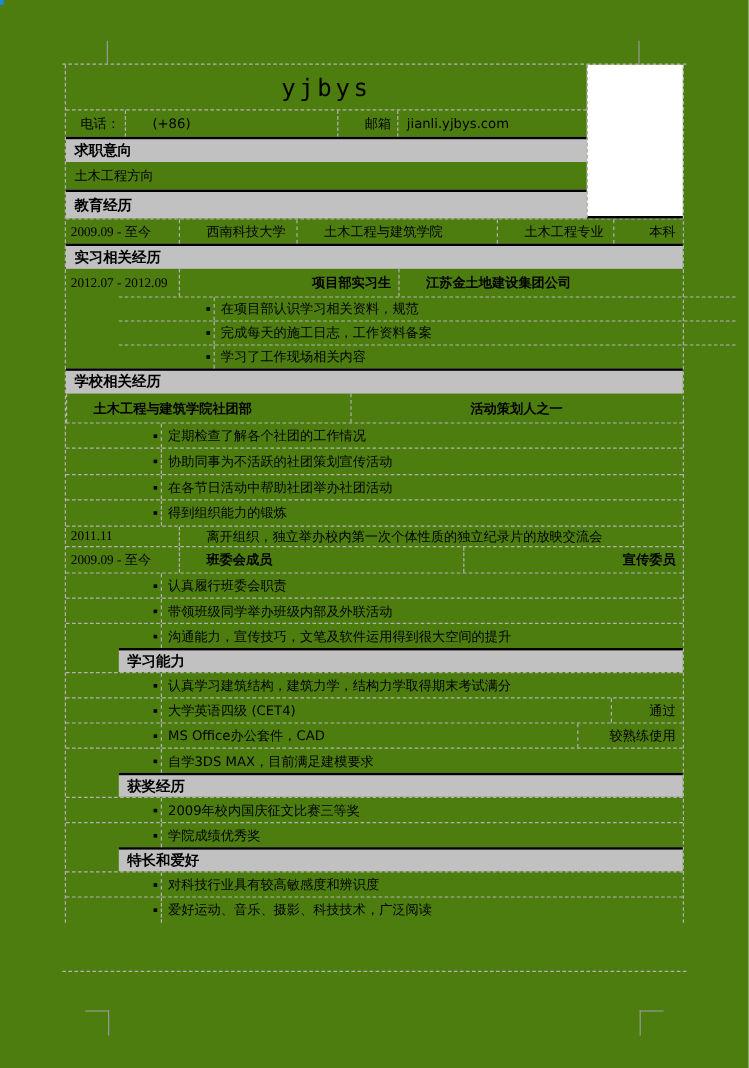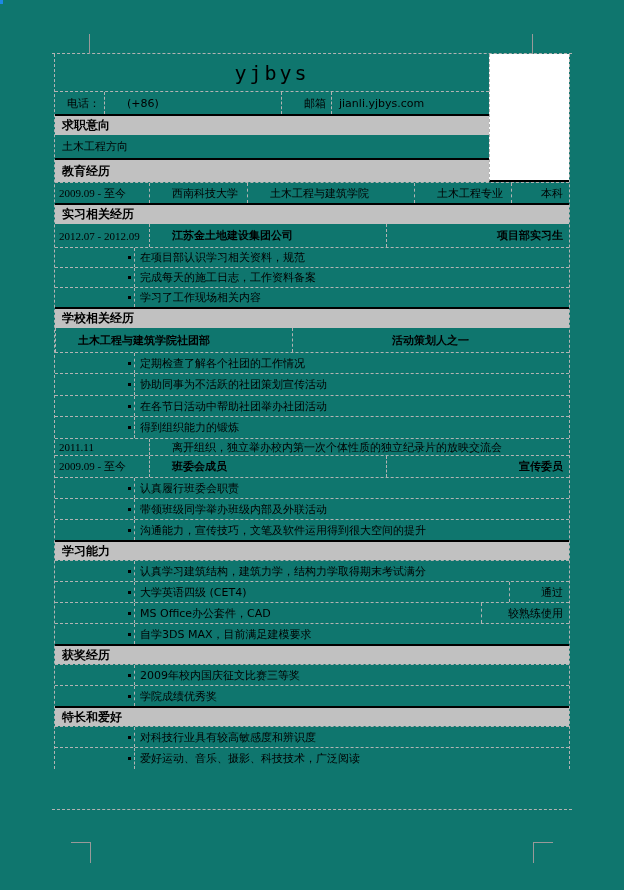--- a/index.html
+++ b/index.html
@@ -3,21 +3,21 @@
 <meta charset="utf-8">
 <style>
   :root{
     --dash:#b3b3b3;
     --bar:#c1c1c1;
     --ink:#000;
     --mark:#999;
   }
   html,body{margin:0;padding:0;background:#fff;}
   .page{
-    position:relative;width:624px;height:890px;background:#0f766e;overflow:hidden;
+    position:relative;width:624px;height:890px;background:#4d7c0f;overflow:hidden;
     font-family:"DejaVu Sans",sans-serif;font-size:11px;color:var(--ink);
   }
   .artifact{position:absolute;left:0;top:0;width:3px;height:4px;background:#1e88e5;}
   .boundary{position:absolute;left:52px;width:520px;border-top:1px dashed var(--dash);height:0;}
   .b-top{top:53px;}
   .b-bottom{top:809px;}
   .mark{position:absolute;border-color:var(--mark);}
   .mark-tl{left:89px;top:34px;width:0;height:20px;border-left:1px solid var(--mark);}
   .mark-tr{left:532px;top:34px;width:0;height:20px;border-left:1px solid var(--mark);}
   .mark-bl{left:71px;top:842px;width:19px;height:20px;border-top:1px solid var(--mark);border-right:1px solid var(--mark);}
@@ -29,21 +29,21 @@
   .col{display:flex;flex-direction:column;box-sizing:border-box;}
   .c{display:flex;align-items:center;box-sizing:border-box;overflow:hidden;white-space:nowrap;}
   .dl{border-left:1px dashed var(--dash);}
   .dt{border-top:1px dashed var(--dash);}
   .bar{background:var(--bar);border-top:2px solid #000;font-weight:bold;font-size:12px;
        padding-left:7px;display:flex;align-items:center;box-sizing:border-box;}
   .bold{font-weight:bold;}
   .r{justify-content:flex-end;padding-right:6px;}
   .serif{font-family:"Liberation Serif",serif;}
   .pl4{padding-left:4px;}.pl5{padding-left:22px;}.pl7{padding-left:7px;}.pl12{padding-left:12px;}
-  .h17{height:17px;}.h20{height:20px;}.h21{height:21px;}.h22{height:22px;}
+  .h17{height:17px;}.h20{height:20px;margin-left:44px;}.h21{height:21px;}.h22{height:22px;}
   .h23{height:23px;}.h24{height:24px;}
   .w49{width:49px;}.w50{width:50px;}.w58{width:58px;}.w60{width:60px;}
   .w88{width:88px;}.w94{width:94px;}.w97{width:97px;}.w98{width:98px;}
   .w167{width:167px;}.w177{width:177px;}.w183{width:183px;}.w237{width:237px;}
   .flex1{flex:1;}
   .title-row{height:38px;display:flex;align-items:center;justify-content:center;
      font-family:"DejaVu Sans Mono","Liberation Mono",monospace;font-size:20px;letter-spacing:3px;
      border-bottom:1px dashed var(--dash);box-sizing:border-box;}
   .top-block{display:flex;width:514px;}
   .left-col{width:434px;}
@@ -90,22 +90,22 @@
       <div class="c w94 pl4 serif">2009.09 - 至今</div>
       <div class="c w98 dl pl5">西南科技大学</div>
       <div class="c w167 dl pl5">土木工程与建筑学院</div>
       <div class="c w97 dl pl5">土木工程专业</div>
       <div class="c w58 dl r">本科</div>
     </div>
 
     <div class="bar h21">实习相关经历</div>
     <div class="row h23">
       <div class="c w94 pl4 serif">2012.07 - 2012.09</div>
+      <div class="c w183 dl r bold">项目部实习生</div>
       <div class="c w237 dl pl5 bold">江苏金土地建设集团公司</div>
-      <div class="c w183 dl r bold">项目部实习生</div>
     </div>
     <div class="row h20 dt">
       <div class="c blt-cell">
           <span class="sq"></span>
         </div>
       <div class="c txt-cell">在项目部认识学习相关资料，规范</div>
     </div>
     <div class="row h20 dt">
       <div class="c blt-cell">
           <span class="sq"></span>

